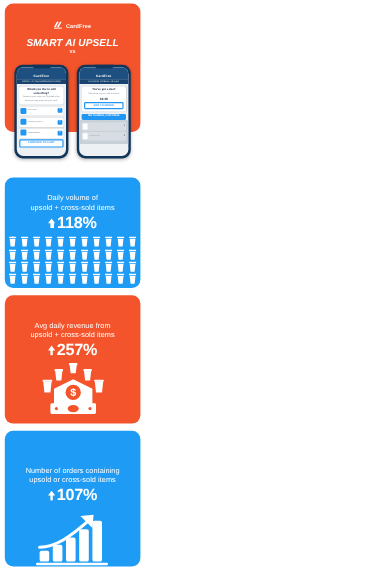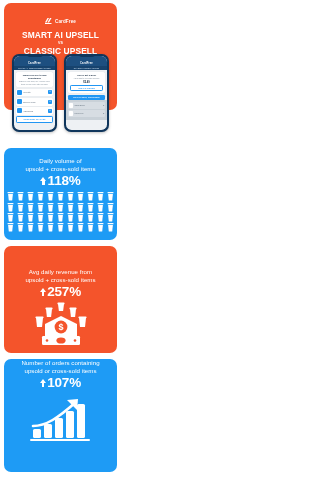--- a/index.html
+++ b/index.html
@@ -53,20 +53,21 @@
     left: 0; right: 0; top: 27px;
     text-align: center;
     color: #ffffff;
   }
   .hero-line1, .hero-line3 {
     font-size: 8.4px;
     font-weight: bold;
     letter-spacing: 0.1px;
     line-height: 10px;
     white-space: nowrap;
+    font-style: italic;
   }
   .hero-vs {
     font-size: 3.6px;
     font-weight: bold;
     line-height: 6px;
     letter-spacing: .2px;
   }
 
   
   .phones {
@@ -248,21 +249,21 @@
   .panel {
     position: absolute;
     left: 4px;
     width: 113px;
     border-radius: 7px;
     overflow: hidden;
     display: flex;
     flex-direction: column;
     align-items: center;
   }
-  .panel-blue   { background: #1E9BF5; }
+  .panel-blue   { background: #1E9BF5; justify-content: flex-end; }
   .panel-orange { background: #F4542B; }
 
   .panel-cap {
     color: #ffffff;
     font-size: 6.1px;
     line-height: 8.2px;
     text-align: center;
     font-weight: 500;
     letter-spacing: .05px;
     padding: 0 4px;
@@ -355,21 +356,20 @@
           <path d="M5 9 L10 0 L13 0 L8 9 Z" fill="#ffffff"></path>
           <rect x="0" y="10" width="13" height="2" fill="#ffffff"></rect>
         </svg>
       </span>
       <span class="logo-word">CardFree</span>
     </div>
 
     <div class="hero-title">
       <div class="hero-line1">SMART AI UPSELL</div>
       <div class="hero-vs">VS</div>
-      <div class="hero-line3">CLASSIC UPSELL</div>
     </div>
   </div>
 
   <div class="phones">
 
     <div class="phone">
       <div class="notch"></div>
       <div class="phone-screen">
         <div class="phone-topbar">
           <span class="phone-brand">CardFree</span>

